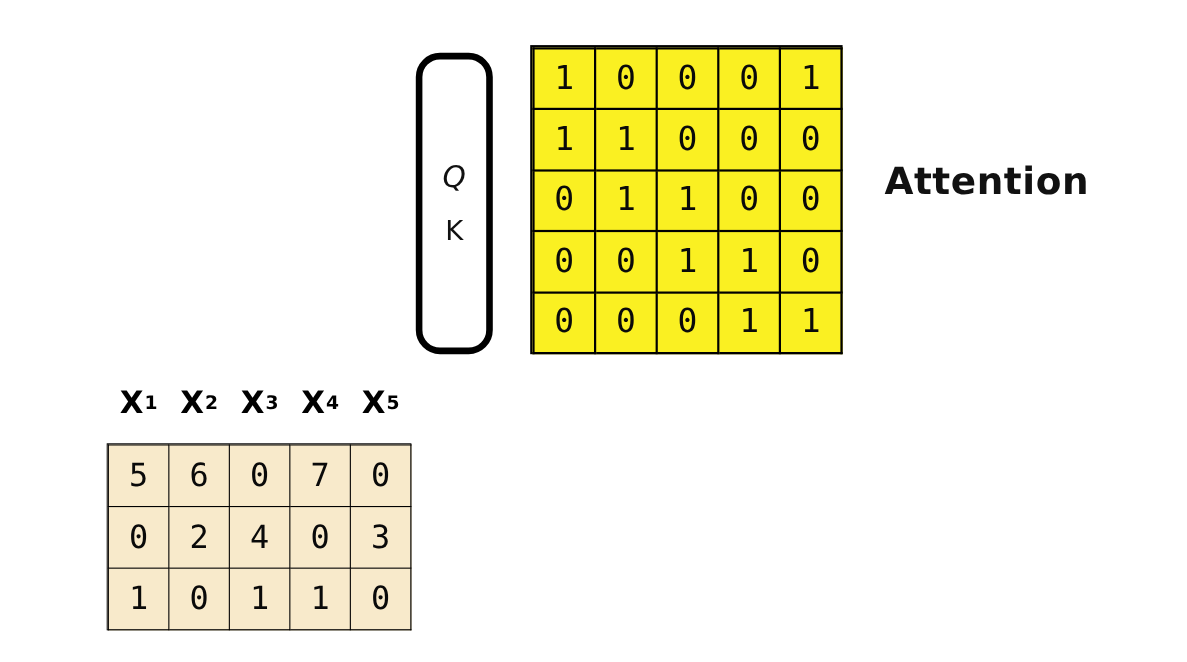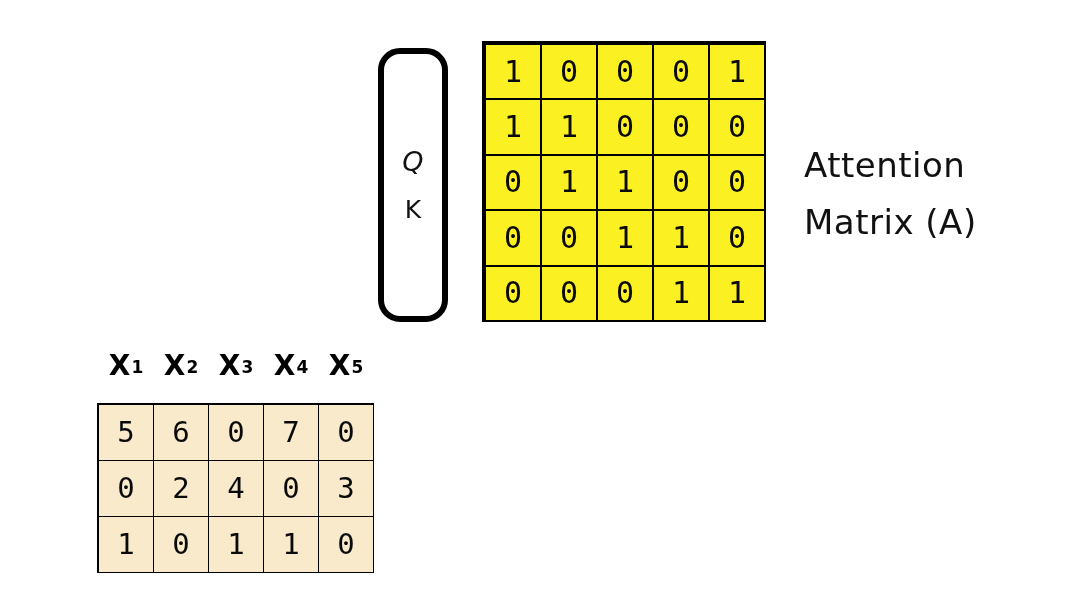--- a/index.html
+++ b/index.html
@@ -95,21 +95,21 @@
     left: 804px;
     top: 137px;
     width: 250px;
     font-family: "DejaVu Sans", sans-serif;
     font-size: 34px;
     line-height: 57px;
     color: #111111;
     letter-spacing: 0.5px;
     white-space: nowrap;
   }
-  .attn-label .ln { display: block; }
+  .attn-label .ln { display: block; font-weight: bold; }
 
   
   .x-headers {
     position: absolute;
     left: 98px;
     top: 352px;
     width: 275px;
     height: 48px;
     display: flex;
   }
@@ -212,21 +212,20 @@
         <td>0</td>
         <td>0</td>
         <td>1</td>
         <td>1</td>
       </tr>
     </tbody>
   </table>
 
   <div class="attn-label">
     <span class="ln">Attention</span>
-    <span class="ln">Matrix (A)</span>
   </div>
 
   <div class="x-headers">
     <div class="x-head">
         <span>X</span>
         <sub>1</sub>
       </div>
     <div class="x-head">
         <span>X</span>
         <sub>2</sub>

